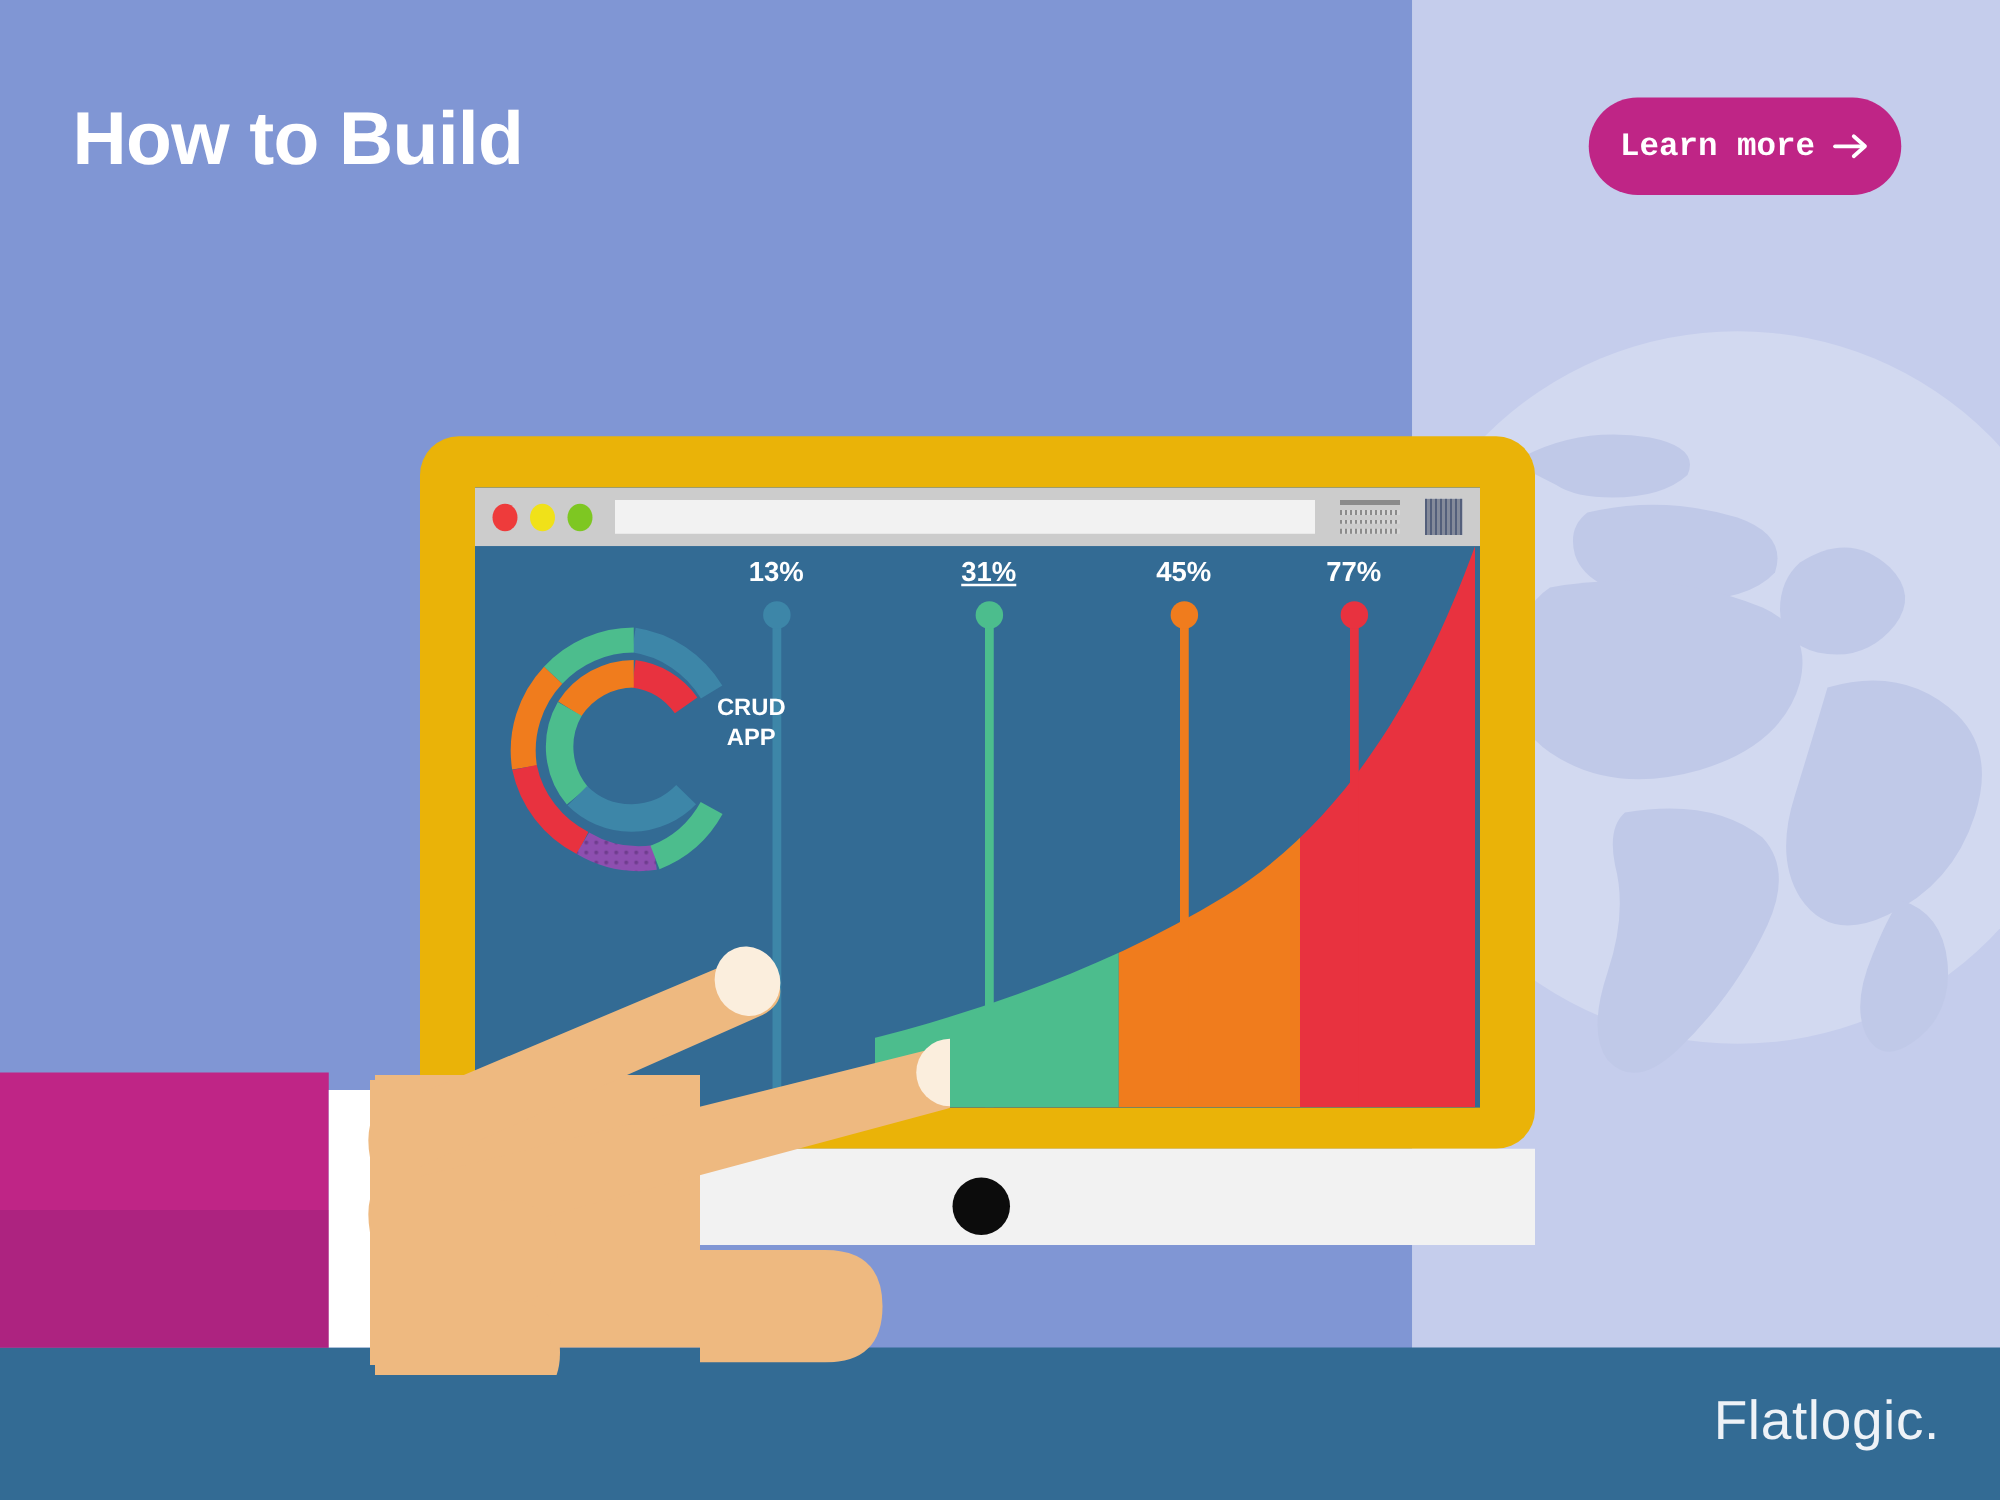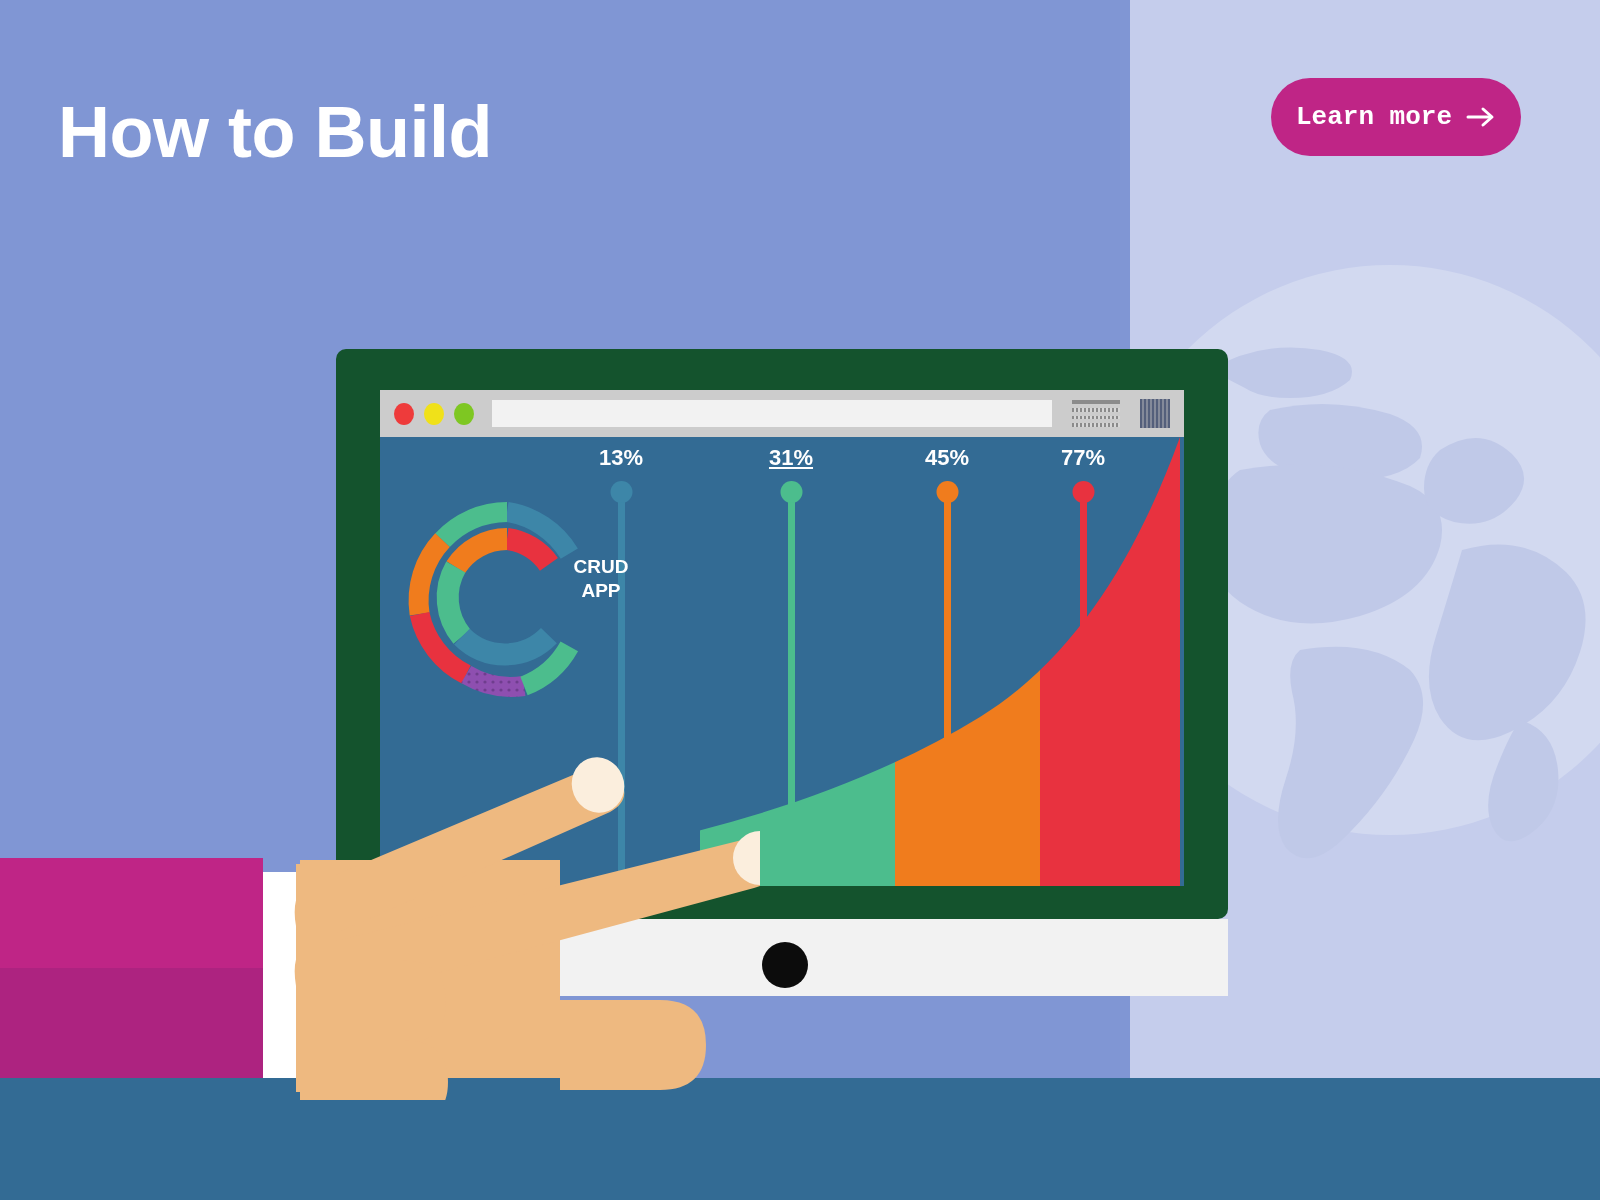--- a/index.html
+++ b/index.html
@@ -37,24 +37,24 @@
   .desk {
     position: absolute;
     left: 0; top: 1078px;
     width: 1600px; height: 122px;
     background: #336b94;
   }
 
   
   .headline {
     position: absolute;
-    left: 58px; top: 90px;
+    left: 58px; top: 76px;
     width: 1020px;
     color: #ffffff;
-    font-size: 72px;
+    font-size: 60px;
     font-weight: bold;
     line-height: 1.18;
     letter-spacing: -0.5px;
   }
   .headline .accent { color: #bf2586; }
 
   
   .learn-more {
     position: absolute;
     left: 1271px; top: 78px;
@@ -77,22 +77,22 @@
   .learn-more .lm-arrow {
     display: block;
     width: 30px; height: 26px;
   }
 
   
   .monitor {
     position: absolute;
     left: 336px; top: 349px;
     width: 892px; height: 570px;
-    background: #14532d;
-    border-radius: 10px;
+    background: #eab308;
+    border-radius: 31px;
   }
   .monitor-inner {
     position: absolute;
     left: 44px; top: 41px;
     width: 804px; height: 496px;
     overflow: hidden;
     background: #336b94;
   }
   
   .chrome {
@@ -399,14 +399,15 @@
 
     <path d="M300 220 L400 220 q46 0 46 42 q0 42 -46 42 L300 304 Z" fill="#eeb980"></path>
     <path d="M300 300 L402 300 q46 0 46 42 q0 42 -46 42 L300 384 Z" fill="#eeb980"></path>
     <path d="M296 124 L336 124 L336 352 L296 352 Z" fill="#eeb980"></path>
   </svg>
 
   <svg style="position:absolute;left:560px;top:1000px;width:180px;height:90px;" viewBox="0 0 180 90" aria-hidden="true">
     <path d="M0 0 L100 0 q46 0 46 45 q0 45 -46 45 L0 90 Z" fill="#eeb980"></path>
   </svg>
 
+  <div class="logo">Flatlogic.</div>
 
 </div>
 
 </body></html>

